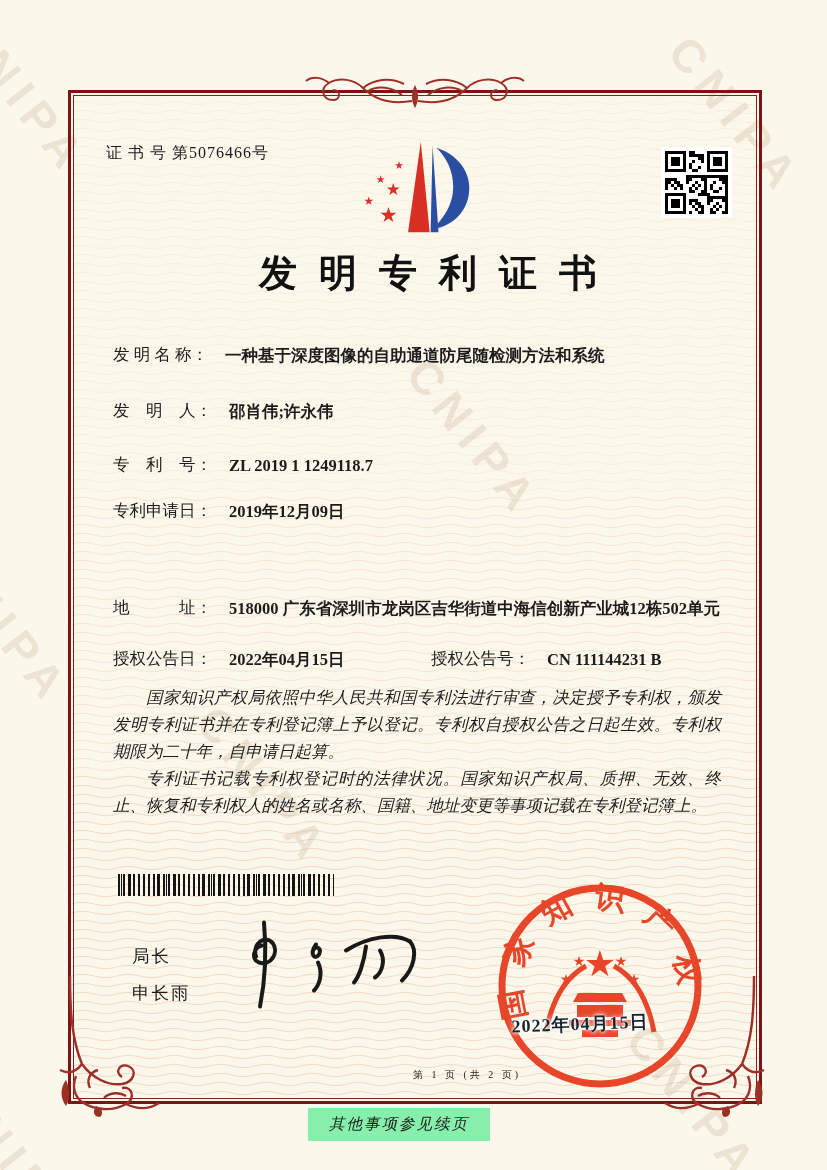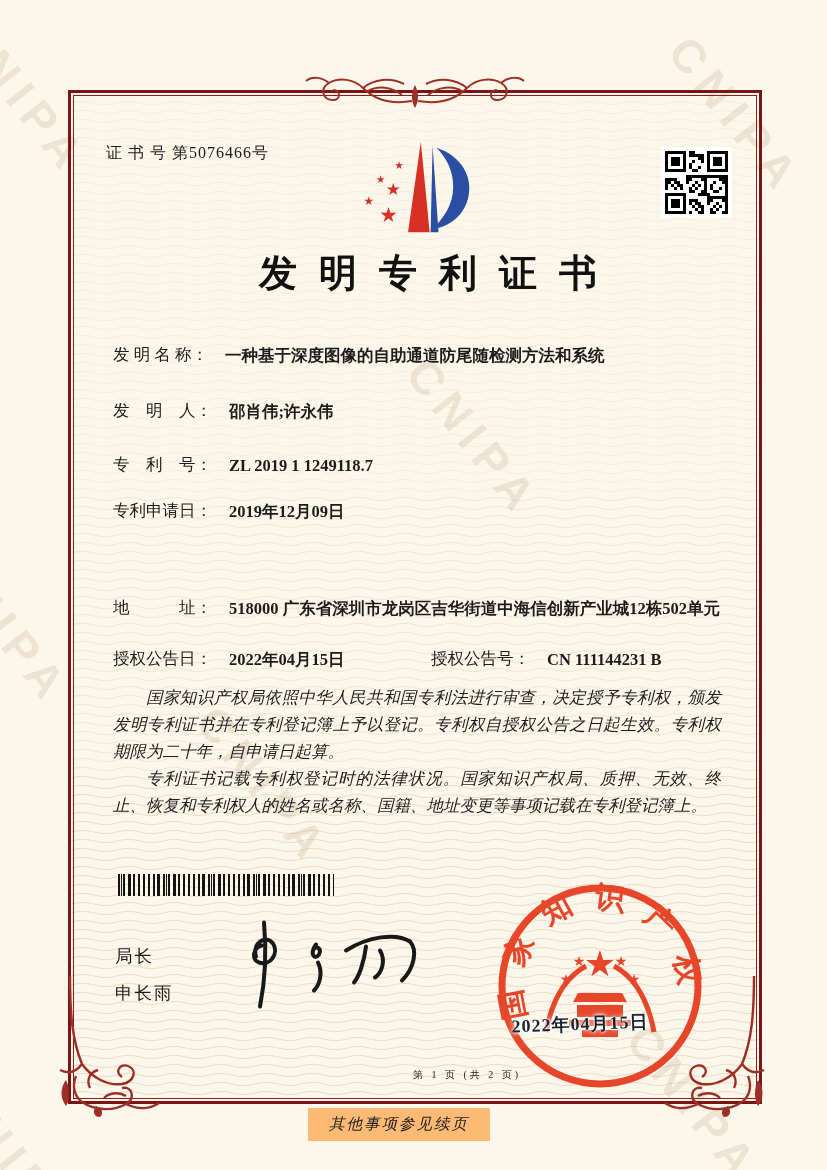--- a/index.html
+++ b/index.html
@@ -55,34 +55,34 @@
   }
   .paras p{margin:0;text-indent:2em;}
   
   .barcode{
     position:absolute;left:118px;top:874px;width:216px;height:22px;z-index:3;
     background:
       repeating-linear-gradient(90deg,#141414 0 2px,transparent 2px 5px),
       repeating-linear-gradient(90deg,transparent 0 3px,#141414 3px 4px,transparent 4px 9px);
   }
   
-  .signer{position:absolute;left:115px;z-index:3;font-size:17.5px;letter-spacing:2px;}
+  .signer{position:absolute;left:132px;z-index:3;font-size:17.5px;letter-spacing:2px;}
   .signer.t1{top:944px}.signer.t2{top:981px}
   .sig{position:absolute;left:226px;top:912px;z-index:3;}
   
   .seal{position:absolute;left:494px;top:880px;z-index:5;opacity:.94;}
   .seal-date{
     position:absolute;left:497px;top:1012px;width:166px;z-index:6;text-align:center;
     font-size:18px;font-weight:bold;color:#182531;letter-spacing:1px;transform:rotate(-2deg);
     text-shadow:0 0 2px #fff,0 0 4px #fff,0 0 6px #fff;white-space:nowrap;
   }
   
   .pageno{position:absolute;left:68px;top:1068px;width:798px;z-index:3;text-align:center;font-size:10px;letter-spacing:3px;}
   .strip{
-    position:absolute;left:308px;top:1108px;width:174px;z-index:3;background:#fdba74;
+    position:absolute;left:308px;top:1108px;width:174px;z-index:3;background:#86efac;
     text-align:center;font-size:15.5px;font-style:italic;letter-spacing:2px;padding:6px 4px;
   }
 </style>
 </head>
 <body>
 
 <div class="page">
 
   <span class="wm wm1">CNIPA</span>
   <span class="wm wm2">CNIPA</span>

